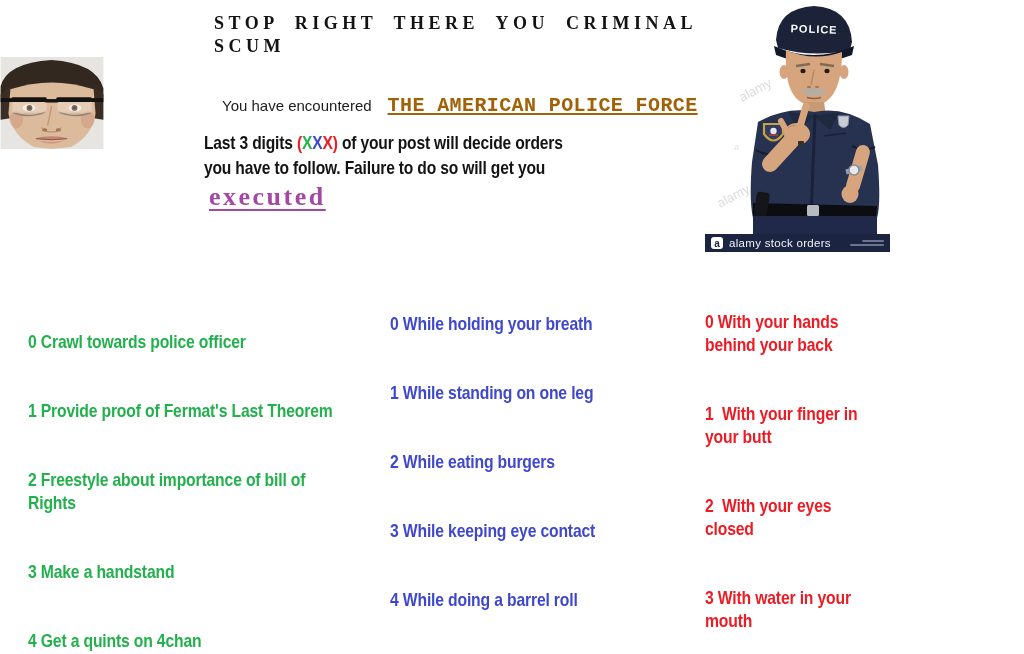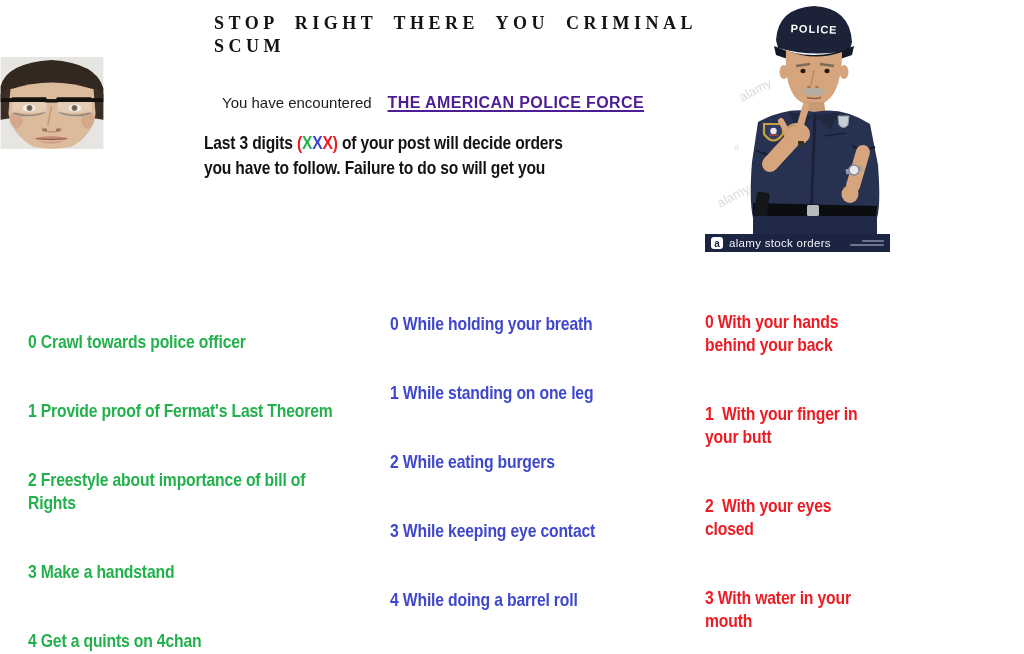--- a/index.html
+++ b/index.html
@@ -10,22 +10,22 @@
   .face-photo{position:absolute;left:0;top:57px;width:104px;height:92px;}
 
   
   .title{position:absolute;left:214px;top:12px;
          font-family:"Liberation Serif",serif;font-weight:bold;font-size:18px;
          letter-spacing:4.5px;word-spacing:8px;line-height:23px;color:#131313;
          white-space:pre-line;}
 
   .encounter{position:absolute;left:222px;top:94px;display:flex;align-items:baseline;gap:16px;}
   .enc-prefix{font-size:15px;color:#1c1c1c;}
-  .enc-highlight{font-size:16px;font-weight:bold;color:#4c1d95;letter-spacing:.4px;
-                 text-decoration:underline;text-decoration-thickness:2px;text-underline-offset:2px;}
+  .enc-highlight{font-size:20px;font-weight:bold;color:#a16207;letter-spacing:.4px;
+                 text-decoration:underline;text-decoration-thickness:2px;text-underline-offset:2px;font-family:Liberation Mono, monospace;}
 
   
   .orders{position:absolute;left:204px;top:131px;width:520px;
           font-weight:bold;font-size:19px;line-height:24.5px;color:#131313;
           letter-spacing:-0.2px;transform:scaleX(.82);transform-origin:0 0;}
   .x-paren,.x-red{color:#ed1c24;}
   .x-green{color:#22b14c;}
   .x-blue{color:#3f48cc;}
   .executed{position:absolute;left:209px;top:182px;
             font-family:"Liberation Serif",serif;font-weight:bold;font-size:26px;
@@ -101,20 +101,21 @@
 
   <div class="encounter">
     <span class="enc-prefix">You have encountered</span>
     <span class="enc-highlight">THE AMERICAN POLICE FORCE</span>
   </div>
 
   <div class="orders">
     <div class="orders-line"><span>Last 3 digits </span><span class="x-paren">(</span><span class="x-green">X</span><span class="x-blue">X</span><span class="x-red">X</span><span class="x-paren">)</span><span> of your post will decide orders</span></div>
     <div class="orders-line">you have to follow. Failure to do so  will get you</div>
   </div>
+  <div class="executed">executed</div>
 
   <div class="officer-photo">
     <svg viewBox="0 0 190 234" width="190" height="234">
       <rect x="0" y="0" width="190" height="234" fill="#ffffff"></rect>
       <text class="wm" transform="translate(42,102) rotate(-28)">alamy</text>
       <text class="wm" transform="translate(112,158) rotate(-28)">alamy</text>
       <text class="wm" transform="translate(20,208) rotate(-28)">alamy</text>
       <text class="wm-a" x="126" y="82">a</text>
       <text class="wm-a" x="34" y="150">a</text>
 

